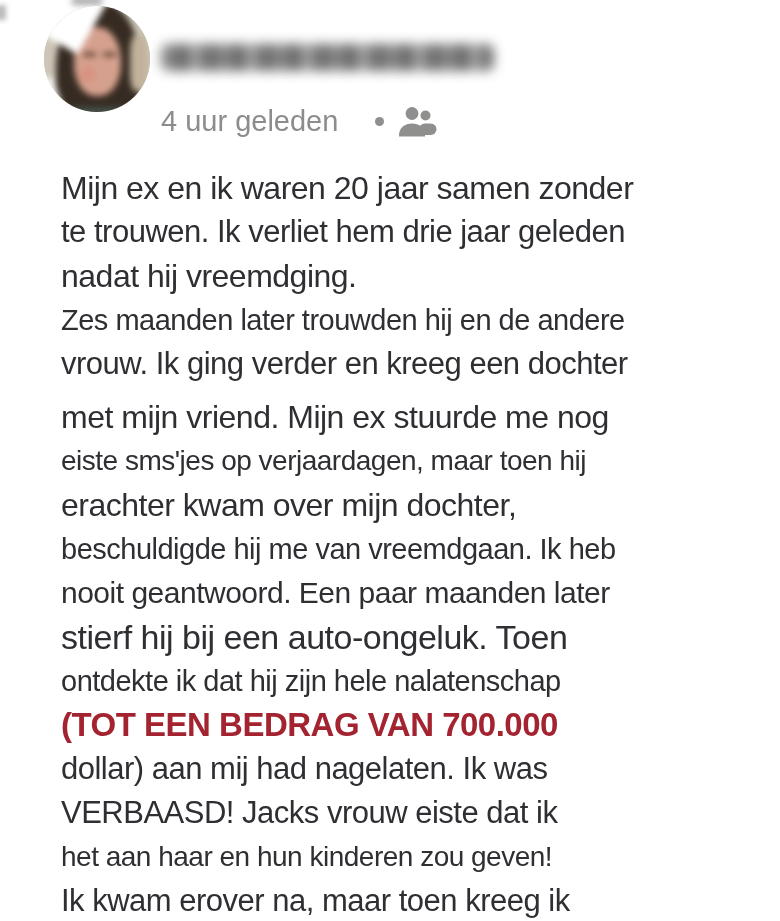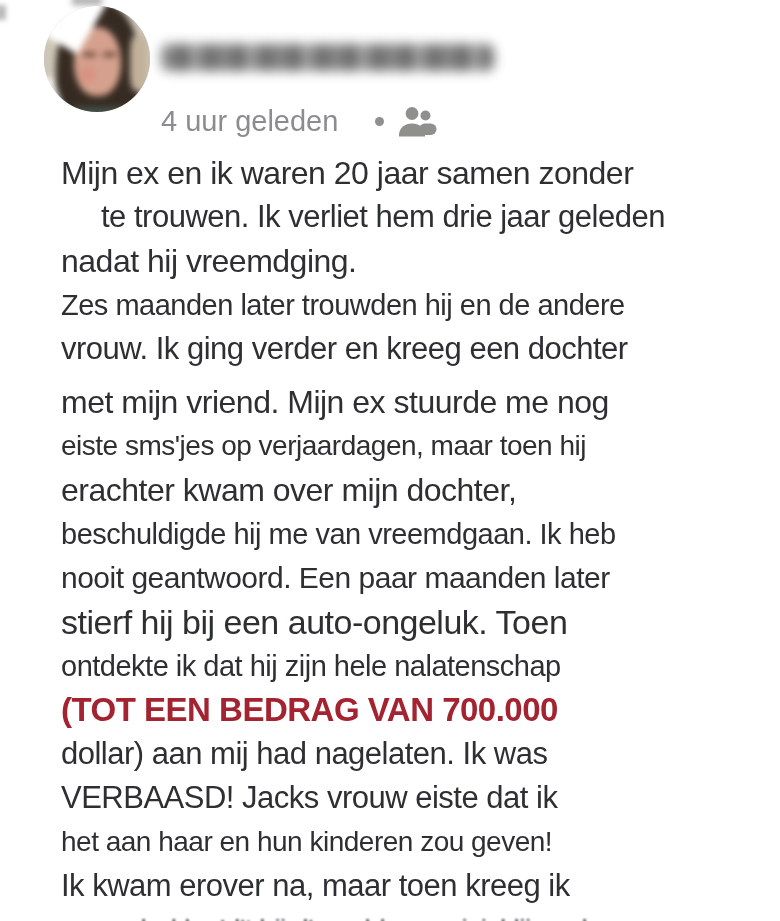--- a/index.html
+++ b/index.html
@@ -105,22 +105,22 @@
           <circle cx="15" cy="9.5" r="6.4"></circle>
           <circle cx="28.5" cy="11.5" r="5"></circle>
           <rect x="22" y="19.5" width="17.5" height="11.5" rx="5.7"></rect>
           <path d="M2 31 c0-7.4 6-11.6 13-11.6 s13 4.2 13 11.6 v1.5 H2 z"></path>
         </svg>
       </span>
     </div>
   </div>
 
   <div class="body" id="post-body">
-      <div class="line" style="font-size: 32px;">Mijn ex en ik waren 20 jaar samen zonder</div>
-      <div class="line" style="font-size: 31px; margin-left: 40px;">te trouwen. Ik verliet hem drie jaar geleden</div>
+      <div class="line" style="font-size: 32px; margin-top: 15px;">Mijn ex en ik waren 20 jaar samen zonder</div>
+      <div class="line" style="font-size: 31px;">te trouwen. Ik verliet hem drie jaar geleden</div>
       <div class="line" style="font-size: 32px;">nadat hij vreemdging.</div>
       <div class="line" style="font-size: 29px;">Zes maanden later trouwden hij en de andere</div>
       <div class="line" style="font-size: 31px;">vrouw. Ik ging verder en kreeg een dochter</div>
       <div class="line" style="font-size: 32px; margin-top: 9px;">met mijn vriend. Mijn ex stuurde me nog</div>
       <div class="line" style="font-size: 28px;">eiste sms'jes op verjaardagen, maar toen hij</div>
       <div class="line" style="font-size: 32px;">erachter kwam over mijn dochter,</div>
       <div class="line" style="font-size: 29px;">beschuldigde hij me van vreemdgaan. Ik heb</div>
       <div class="line" style="font-size: 30px;">nooit geantwoord. Een paar maanden later</div>
       <div class="line" style="font-size: 34px;">stierf hij bij een auto-ongeluk. Toen</div>
       <div class="line" style="font-size: 29px;">ontdekte ik dat hij zijn hele nalatenschap</div>

